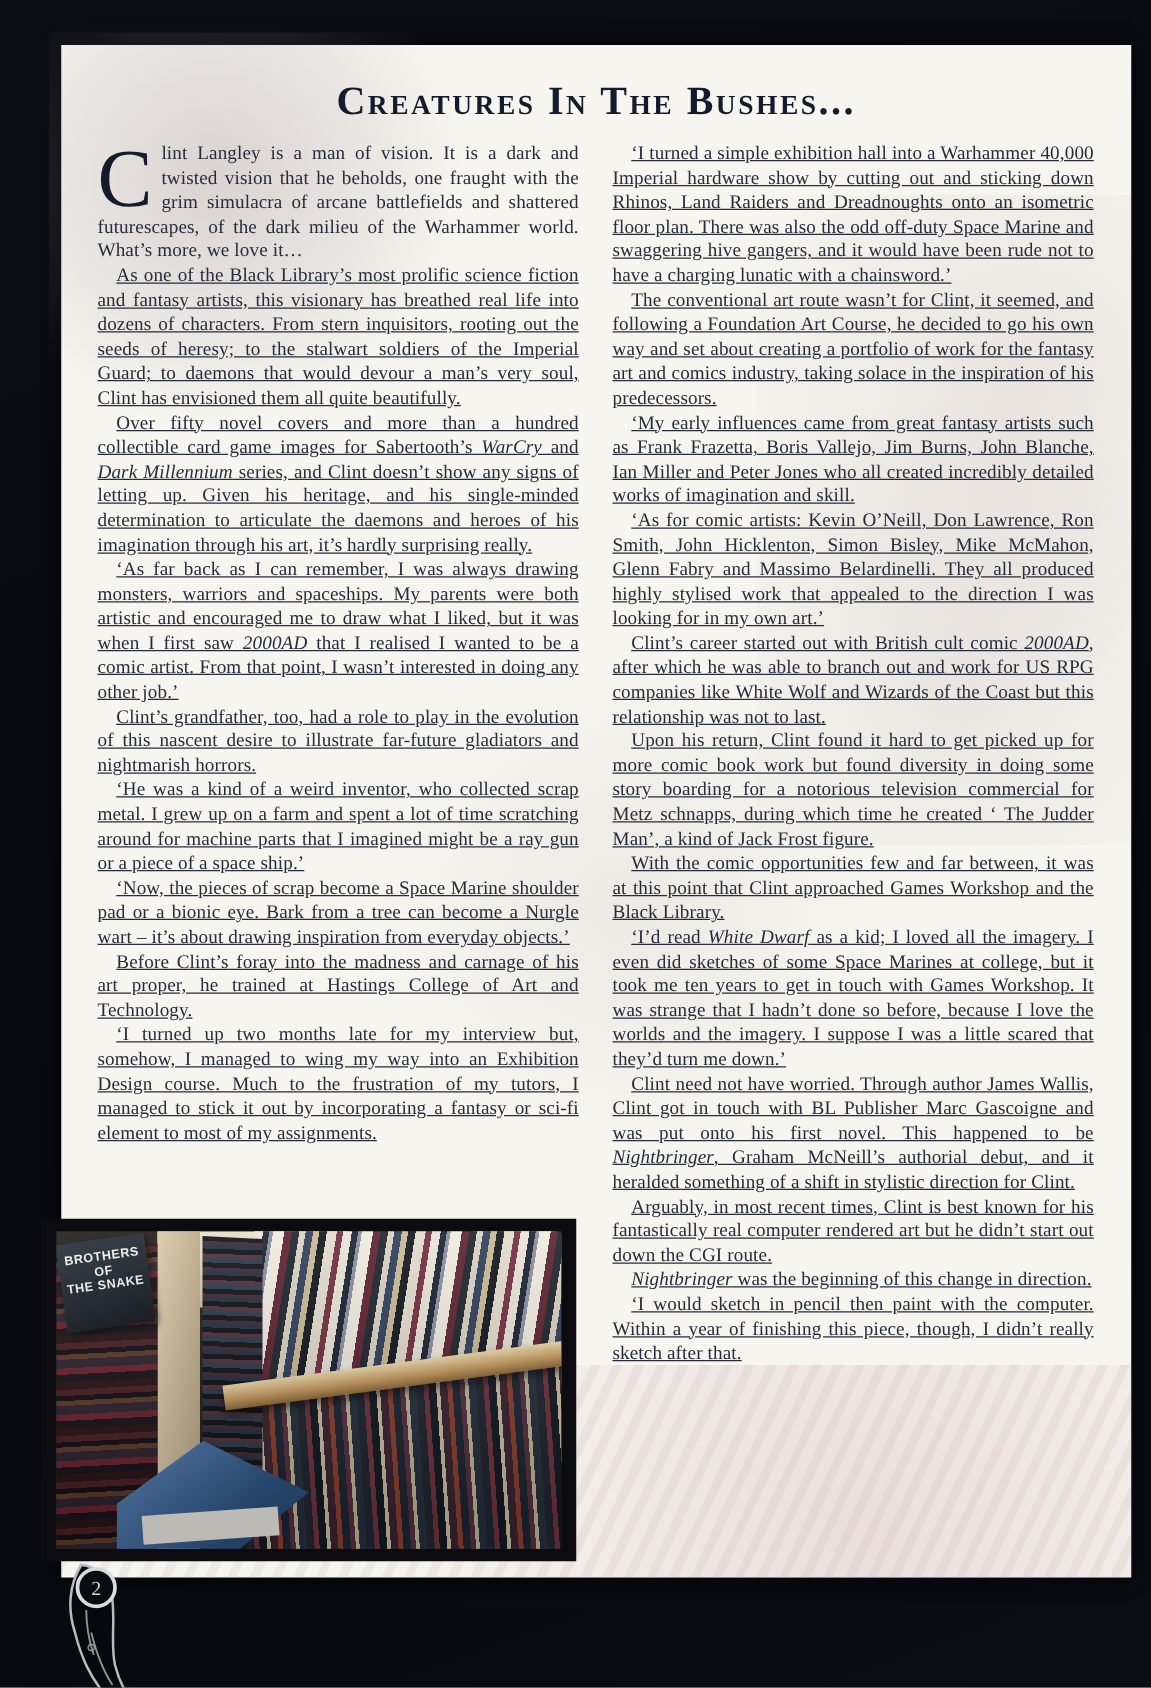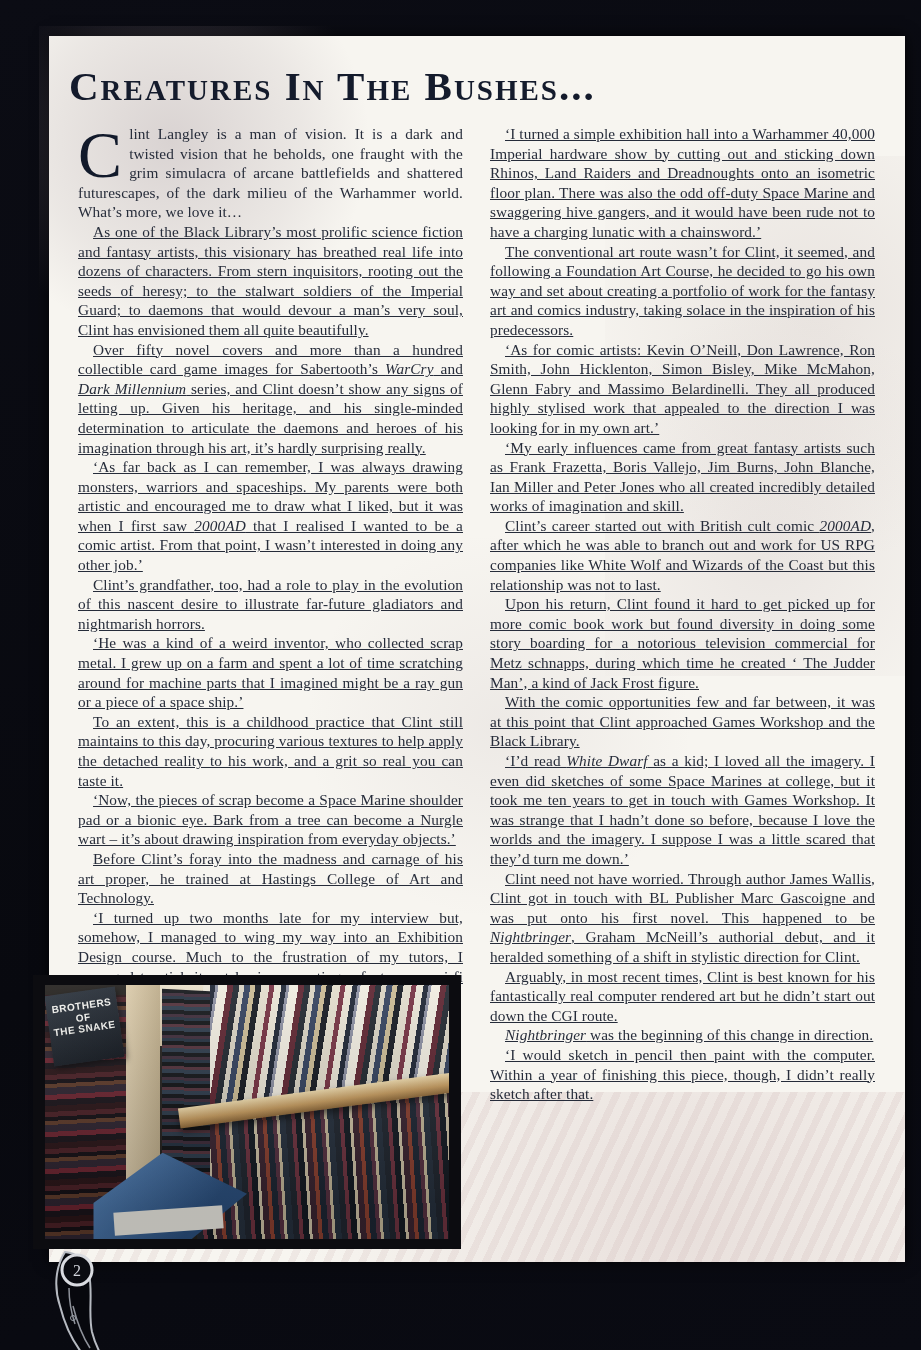--- a/index.html
+++ b/index.html
@@ -22,23 +22,23 @@
   .wm2 { right:0; top:120px; width:300px; height:520px;
     background:radial-gradient(circle at 70% 30%, rgba(170,150,150,.18), transparent 60%),
                radial-gradient(circle at 55% 75%, rgba(160,140,145,.15), transparent 55%); }
   .wm3 { left:0; bottom:0; width:100%; height:170px;
     background:repeating-linear-gradient(115deg, rgba(195,165,165,.16) 0 7px, transparent 7px 16px),
                radial-gradient(circle at 75% 80%, rgba(190,160,160,.25), transparent 60%); }
   .wm4 { left:240px; top:480px; width:420px; height:420px;
     background:radial-gradient(circle, rgba(165,150,155,.12), transparent 65%); }
 
   .title {
-    position:relative; margin:26px 20px 14px; text-align:left;
+    position:relative; margin:26px 20px 14px; text-align:center;
     font-variant:small-caps; font-weight:600;
-    font-size:41px; letter-spacing:2px; color:#141b2c;
+    font-size:32px; letter-spacing:2px; color:#141b2c;
   }
 
   .cols { position:relative; display:flex; gap:27px; padding:0 29px; }
   .col { width:385px; }
   p.para {
     margin:0; font-size:15.3px; line-height:19.6px; text-align:justify;
     color:#262c3a; letter-spacing:.1px;
   }
   p.para.indent { text-indent:15px;text-decoration:underline; }
   .it { font-style:italic;margin-top:38px; }
@@ -98,30 +98,29 @@
   <h1 class="title">Creatures In The Bushes...</h1>
 
   <div class="cols">
     <div class="col">
         <p class="para"><span class="dropcap">C</span><span>lint Langley is a man of vision. It is a dark and twisted vision that he beholds, one fraught with the grim simulacra of arcane battlefields and shattered futurescapes, of the dark milieu of the Warhammer world. What’s more, we love it…</span></p>
         <p class="para indent"><span>As one of the Black Library’s most prolific science fiction and fantasy artists, this visionary has breathed real life into dozens of characters. From stern inquisitors, rooting out the seeds of heresy; to the stalwart soldiers of the Imperial Guard; to daemons that would devour a man’s very soul, Clint has envisioned them all quite beautifully.</span></p>
         <p class="para indent"><span>Over fifty novel covers and more than a hundred collectible card game images for Sabertooth’s </span><span class="it">WarCry</span><span> and </span><span class="it">Dark Millennium</span><span> series, and Clint doesn’t show any signs of letting up. Given his heritage, and his single-minded determination to articulate the daemons and heroes of his imagination through his art, it’s hardly surprising really.</span></p>
         <p class="para indent"><span>‘As far back as I can remember, I was always drawing monsters, warriors and spaceships. My parents were both artistic and encouraged me to draw what I liked, but it was when I first saw </span><span class="it">2000AD</span><span> that I realised I wanted to be a comic artist. From that point, I wasn’t interested in doing any other job.’</span></p>
         <p class="para indent"><span>Clint’s grandfather, too, had a role to play in the evolution of this nascent desire to illustrate far-future gladiators and nightmarish horrors.</span></p>
         <p class="para indent"><span>‘He was a kind of a weird inventor, who collected scrap metal. I grew up on a farm and spent a lot of time scratching around for machine parts that I imagined might be a ray gun or a piece of a space ship.’</span></p>
-        <p class="para indent"><span>To an extent, this is a childhood practice that Clint still maintains to this day, procuring various textures to help apply the detached reality to his work, and a grit so real you can taste it.</span></p>
         <p class="para indent"><span>‘Now, the pieces of scrap become a Space Marine shoulder pad or a bionic eye. Bark from a tree can become a Nurgle wart – it’s about drawing inspiration from everyday objects.’</span></p>
         <p class="para indent"><span>Before Clint’s foray into the madness and carnage of his art proper, he trained at Hastings College of Art and Technology.</span></p>
         <p class="para indent"><span>‘I turned up two months late for my interview but, somehow, I managed to wing my way into an Exhibition Design course. Much to the frustration of my tutors, I managed to stick it out by incorporating a fantasy or sci-fi element to most of my assignments.</span></p>
       </div>
     <div class="col">
         <p class="para indent"><span>‘I turned a simple exhibition hall into a Warhammer 40,000 Imperial hardware show by cutting out and sticking down Rhinos, Land Raiders and Dreadnoughts onto an isometric floor plan. There was also the odd off-duty Space Marine and swaggering hive gangers, and it would have been rude not to have a charging lunatic with a chainsword.’</span></p>
         <p class="para indent"><span>The conventional art route wasn’t for Clint, it seemed, and following a Foundation Art Course, he decided to go his own way and set about creating a portfolio of work for the fantasy art and comics industry, taking solace in the inspiration of his predecessors.</span></p>
+        <p class="para indent"><span>‘My early influences came from great fantasy artists such as Frank Frazetta, Boris Vallejo, Jim Burns, John Blanche, Ian Miller and Peter Jones who all created incredibly detailed works of imagination and skill.</span></p>
         <p class="para indent"><span>‘As for comic artists: Kevin O’Neill, Don Lawrence, Ron Smith, John Hicklenton, Simon Bisley, Mike McMahon, Glenn Fabry and Massimo Belardinelli. They all produced highly stylised work that appealed to the direction I was looking for in my own art.’</span></p>
-        <p class="para indent"><span>‘My early influences came from great fantasy artists such as Frank Frazetta, Boris Vallejo, Jim Burns, John Blanche, Ian Miller and Peter Jones who all created incredibly detailed works of imagination and skill.</span></p>
         <p class="para indent"><span>Clint’s career started out with British cult comic </span><span class="it">2000AD</span><span>, after which he was able to branch out and work for US RPG companies like White Wolf and Wizards of the Coast but this relationship was not to last.</span></p>
         <p class="para indent"><span>Upon his return, Clint found it hard to get picked up for more comic book work but found diversity in doing some story boarding for a notorious television commercial for Metz schnapps, during which time he created ‘ The Judder Man’, a kind of Jack Frost figure.</span></p>
         <p class="para indent"><span>With the comic opportunities few and far between, it was at this point that Clint approached Games Workshop and the Black Library.</span></p>
         <p class="para indent"><span>‘I’d read </span><span class="it">White Dwarf</span><span> as a kid; I loved all the imagery. I even did sketches of some Space Marines at college, but it took me ten years to get in touch with Games Workshop. It was strange that I hadn’t done so before, because I love the worlds and the imagery. I suppose I was a little scared that they’d turn me down.’</span></p>
         <p class="para indent"><span>Clint need not have worried. Through author James Wallis, Clint got in touch with BL Publisher Marc Gascoigne and was put onto his first novel. This happened to be </span><span class="it">Nightbringer</span><span>, Graham McNeill’s authorial debut, and it heralded something of a shift in stylistic direction for Clint.</span></p>
         <p class="para indent"><span>Arguably, in most recent times, Clint is best known for his fantastically real computer rendered art but he didn’t start out down the CGI route.</span></p>
         <p class="para indent"><span class="it">Nightbringer</span><span> was the beginning of this change in direction.</span></p>
         <p class="para indent"><span>‘I would sketch in pencil then paint with the computer. Within a year of finishing this piece, though, I didn’t really sketch after that.</span></p>
       </div>
   </div>

